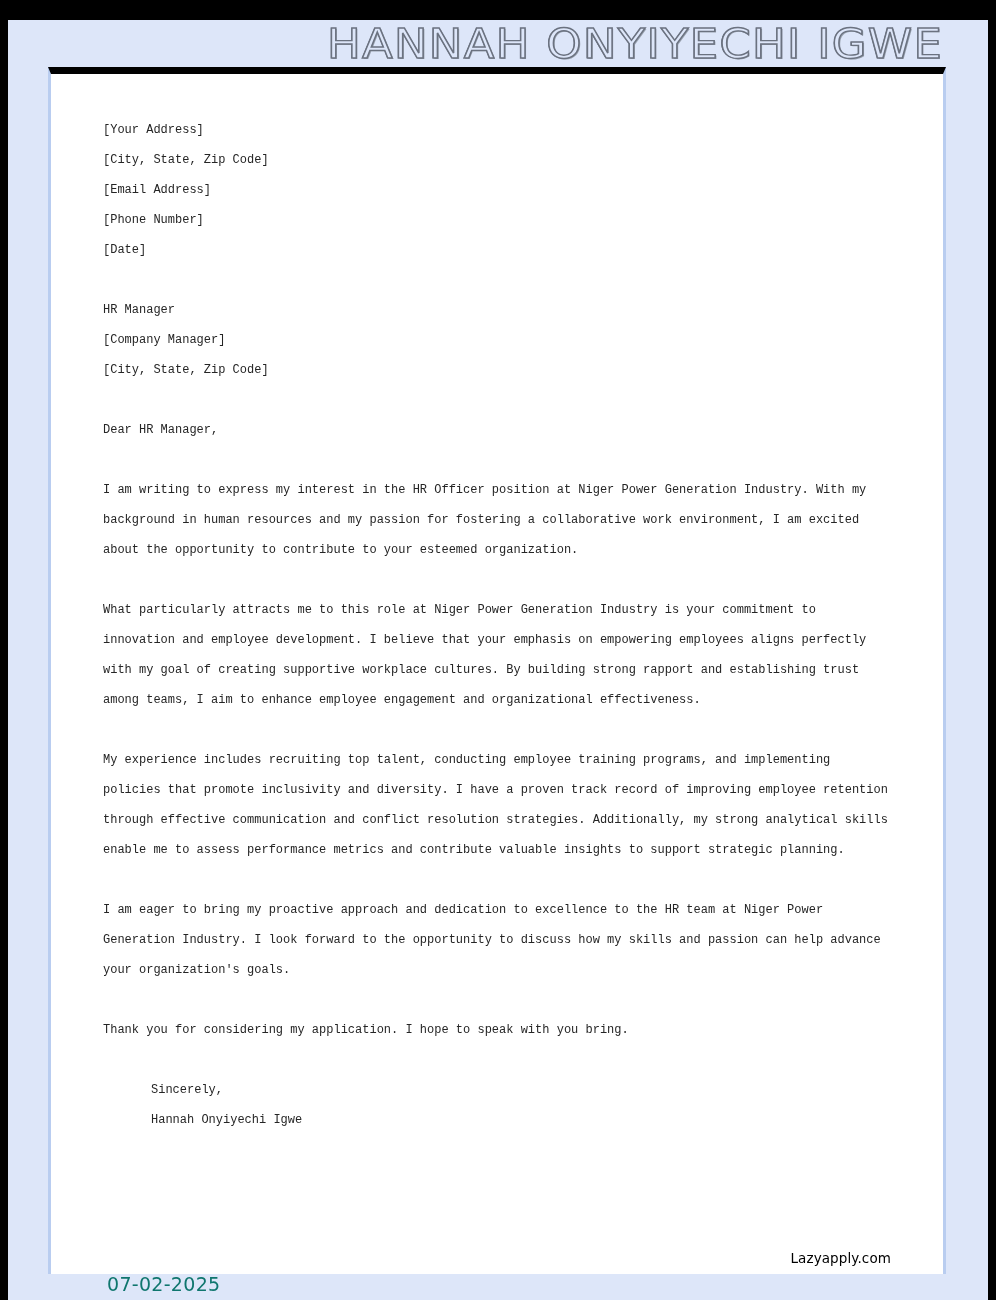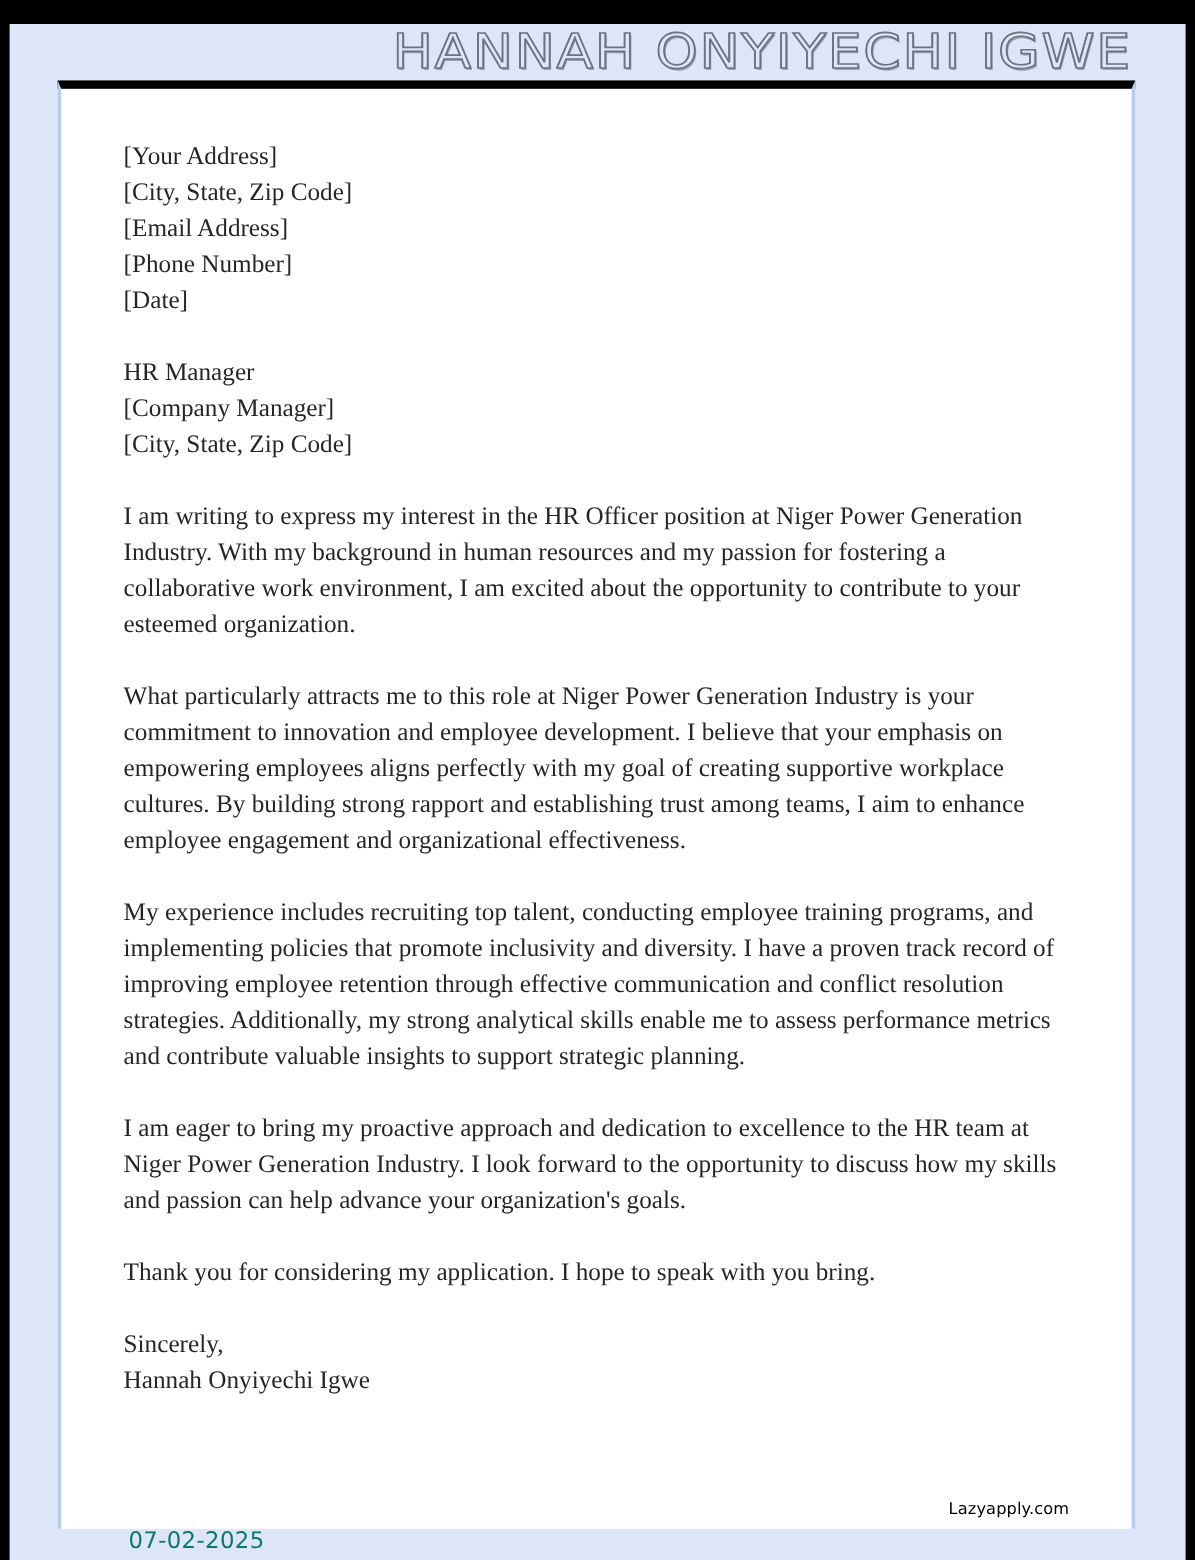--- a/index.html
+++ b/index.html
@@ -73,30 +73,31 @@
     left: 0;
     top: 0;
     right: 0;
     bottom: 0;
     padding: 41px 50px 0 52px;
     box-sizing: border-box;
   }
 
   
   .letter {
-    font-family: Liberation Serif, serif;
-    font-size: 21px;
+    font-family: Liberation Mono, monospace;
+    font-size: 12px;
     line-height: 30px;
     color: #252525;
   }
   .block {
     margin: 0 0 30px 0;
   }
   .block:last-child {
     margin-bottom: 0;
+    margin-left: 48px;
   }
   .line {
     display: block;
     white-space: pre-wrap;
   }
   .para {
     margin: 0 0 30px 0;
     text-align: left;
   }
 
@@ -143,20 +144,21 @@
           <span class="line">[Phone Number]</span>
           <span class="line">[Date]</span>
         </div>
 
         <div class="block">
           <span class="line">HR Manager</span>
           <span class="line">[Company Manager]</span>
           <span class="line">[City, State, Zip Code]</span>
         </div>
 
+        <p class="para">Dear HR Manager,</p>
 
         <p class="para">I am writing to express my interest in the HR Officer position at Niger Power Generation Industry. With my background in human resources and my passion for fostering a collaborative work environment, I am excited about the opportunity to contribute to your esteemed organization.</p>
         <p class="para">What particularly attracts me to this role at Niger Power Generation Industry is your commitment to innovation and employee development. I believe that your emphasis on empowering employees aligns perfectly with my goal of creating supportive workplace cultures. By building strong rapport and establishing trust among teams, I aim to enhance employee engagement and organizational effectiveness.</p>
         <p class="para">My experience includes recruiting top talent, conducting employee training programs, and implementing policies that promote inclusivity and diversity. I have a proven track record of improving employee retention through effective communication and conflict resolution strategies. Additionally, my strong analytical skills enable me to assess performance metrics and contribute valuable insights to support strategic planning.</p>
         <p class="para">I am eager to bring my proactive approach and dedication to excellence to the HR team at Niger Power Generation Industry. I look forward to the opportunity to discuss how my skills and passion can help advance your organization's goals.</p>
         <p class="para">Thank you for considering my application. I hope to speak with you bring.</p>
 
         <div class="block">
           <span class="line">Sincerely,</span>
           <span class="line">Hannah Onyiyechi Igwe</span>

